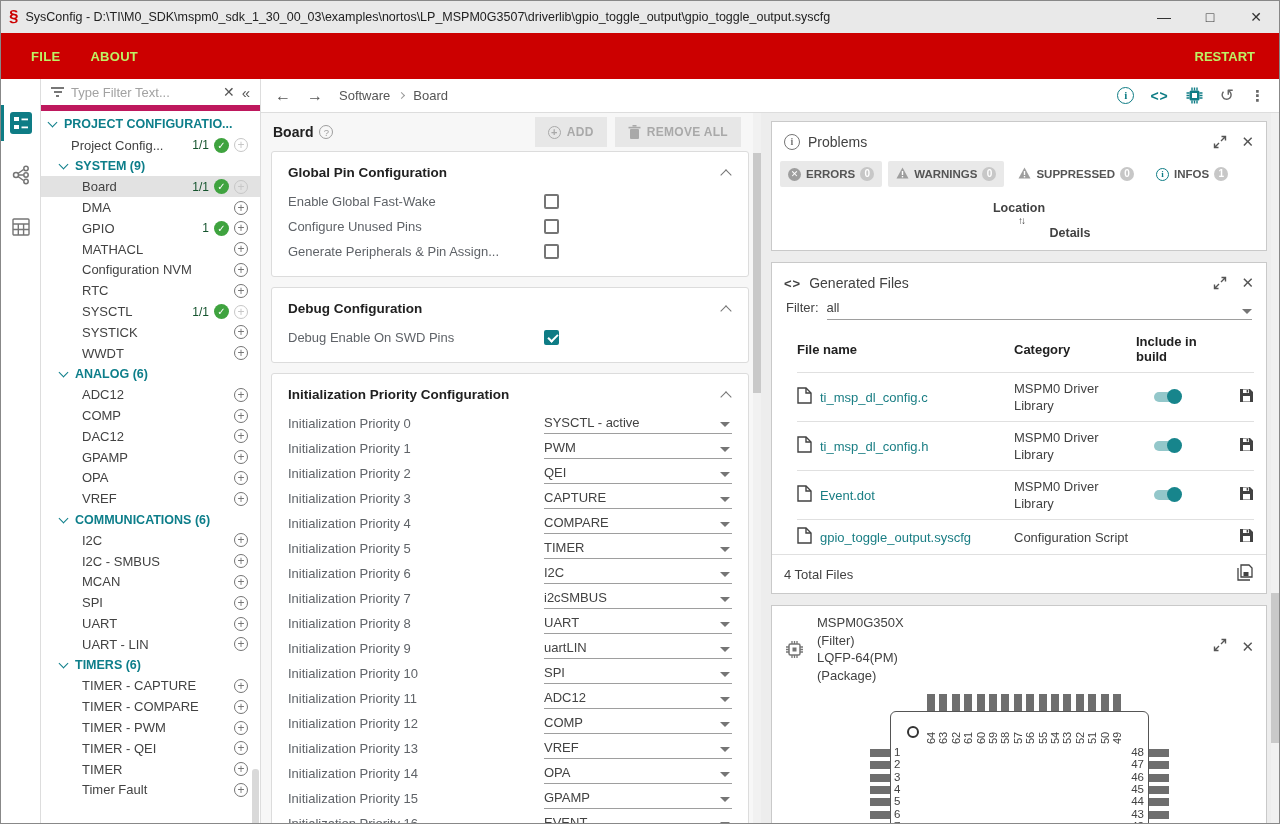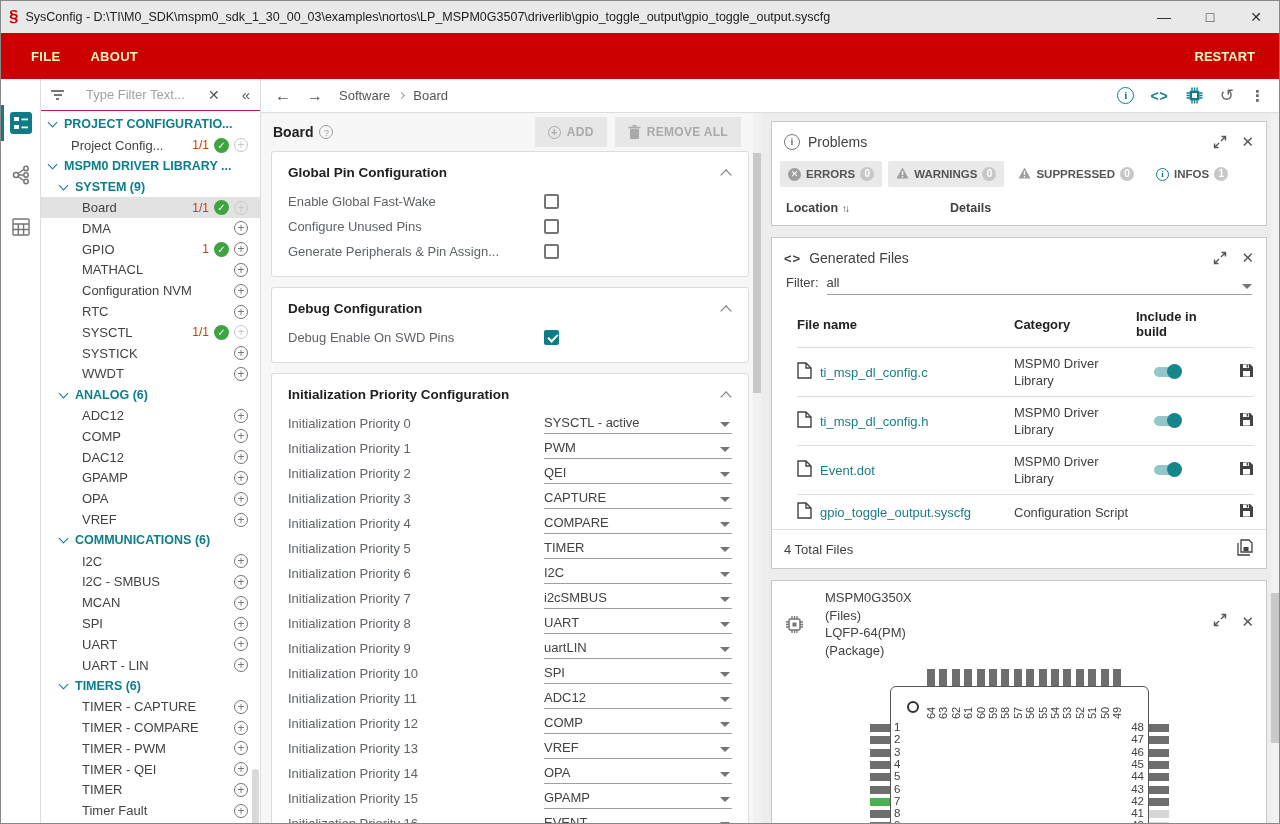--- a/index.html
+++ b/index.html
@@ -7,48 +7,48 @@
   .window { position:relative; width:1280px; height:824px; overflow:hidden; background:#fafafa; border:1px solid #888; }
 
   
   .titlebar { height:32px; background:#e9e9e9; display:flex; align-items:center; padding-left:8px; }
   .app-logo { color:#cc0000; font-weight:bold; font-size:17px; margin-right:7px; }
   .win-title { font-size:12.5px; color:#222; }
   .win-controls { margin-left:auto; display:flex; height:32px; }
   .win-btn { width:46px; text-align:center; line-height:32px; font-size:14px; color:#333; }
 
   
-  .menubar { height:46px; background:#cc0000; display:flex; align-items:center; color:#fef9c3; }
+  .menubar { height:46px; background:#cc0000; display:flex; align-items:center; color:#bef264; }
   .menu-item { font-weight:bold; font-size:13px; letter-spacing:.3px; margin-left:30px; cursor:default; }
   .menu-right { margin-left:auto; margin-right:24px; font-weight:bold; font-size:13px; }
 
   
   .content { display:flex; height:746px; }
 
   .iconrail { width:40px; background:#fff; border-right:1px solid #ddd; padding-top:22px; }
   .rail-item { position:relative; height:44px; display:flex; align-items:center; justify-content:center; margin-bottom:8px; }
   .rail-item.sel::before { content:""; position:absolute; left:0; top:4px; bottom:4px; width:3px; background:#0e7c85; }
 
   .sidebar { width:220px; background:#fff; border-right:1px solid #ddd; display:flex; flex-direction:column; position:relative; }
-  .filter-row { height:32px; display:flex; align-items:center; gap:22px; padding:0 10px; border-bottom:1px solid #be185d; }
+  .filter-row { height:32px; display:flex; align-items:center; gap:7px; padding:0 10px; border-bottom:6px solid #be185d; }
   .funnel { display:flex; flex-direction:column; align-items:center; gap:2px; }
   .funnel i { display:block; height:2px; background:#777; }
   .filter-input { flex:1; border:none; outline:none; font-size:13px; color:#555; background:transparent; width:100px; }
   .filter-input::placeholder { color:#a2a2a2; }
   .icon-x { color:#555; font-size:14px; }
   .icon-collapse { color:#555; font-size:15px; }
 
   .tree { flex:1; overflow:hidden; padding-top:3px; }
   .trow { height:20.8px; display:flex; align-items:center; padding-right:12px; font-size:13px; }
   .tcat { color:#0d7e8a; font-weight:bold; font-size:12.5px; }
   .chev { width:7px; height:7px; border-right:1.6px solid currentColor; border-bottom:1.6px solid currentColor; transform:rotate(45deg); margin:-3px 8px 0 0; flex:none; }
   .titem { color:#424242; }
   .tsel { background:#e2e2e2; }
   .tright { margin-left:auto; display:flex; align-items:center; gap:5px; }
-  .tcount { color:#c2410c; font-size:12px; }
+  .tcount { color:#14532d; font-size:12px; }
   .tcheck { width:15px; height:15px; border-radius:50%; background:#3fa33f; color:#fff; font-size:10px; line-height:15px; text-align:center; font-weight:bold; flex:none; }
   .tplus { width:14px; height:14px; border-radius:50%; border:1.3px solid #757575; color:#757575; font-size:12px; line-height:12px; text-align:center; flex:none; }
   .tplus.dis { border-color:#c7c7c7; color:#c7c7c7; }
   .side-scroll { position:absolute; right:1px; top:690px; width:7px; height:100px; background:#d9d9d9; border-radius:3px; }
 
   .right-of-sidebar { flex:1; display:flex; flex-direction:column; }
 
   
   .topbar { height:34px; background:#fff; border-bottom:1px solid #ddd; display:flex; align-items:center; padding:0 14px; }
   .nav-arrow { color:#555; font-size:16px; margin-right:16px; }
@@ -97,21 +97,21 @@
   .px { color:#555; font-size:15px; }
   .i-info-g { width:16px; height:16px; border:1.5px solid #757575; border-radius:50%; color:#757575; font-size:10px; font-weight:bold; text-align:center; line-height:13px; font-family:"Liberation Serif",serif; flex:none; }
   .i-code-g { color:#424242; font-weight:bold; font-size:13px; letter-spacing:1px; }
 
   .chips { display:flex; align-items:center; gap:6px; padding:2px 8px 8px; }
   .chip { display:flex; align-items:center; gap:5px; font-weight:bold; font-size:11.5px; color:#555; padding:6px 8px; border-radius:2px; }
   .chip.active { background:#e9e9e9; }
   .badge { width:14px; height:14px; border-radius:50%; background:#c7c7c7; color:#fff; font-size:10px; font-weight:bold; text-align:center; line-height:14px; }
   .chip-err { width:13px; height:13px; border-radius:50%; background:#9e9e9e; color:#fff; font-size:9px; line-height:13px; text-align:center; font-weight:bold; }
   .chip-info { width:13px; height:13px; border:1.5px solid #0e7c85; border-radius:50%; color:#0e7c85; font-size:9px; font-weight:bold; line-height:10px; text-align:center; font-family:"Liberation Serif",serif; }
-  .prob-cols { display:flex; align-items:center; padding:6px 14px 10px; }
+  .prob-cols { display:flex; align-items:center; padding:6px 14px 10px;flex-direction:column; }
   .pcol { font-weight:bold; font-size:12.5px; color:#424242; }
   .sort-ic { font-size:10px; color:#424242; letter-spacing:-2px; margin-left:4px; }
 
   .filter-line { display:flex; align-items:baseline; padding:0 14px 6px; }
   .filter-lab { font-size:13px; color:#424242; margin-right:8px; }
   .filter-val { flex:1; position:relative; font-size:13px; color:#424242; border-bottom:1px solid #9e9e9e; padding-bottom:4px; }
   .filter-val .caret { position:absolute; right:0; bottom:5px; width:0; height:0; border-left:5px solid transparent; border-right:5px solid transparent; border-top:5px solid #757575; }
 
   .ftable { padding:0 12px; }
   .fhead, .frow { display:grid; grid-template-columns:1fr 122px 88px 30px; align-items:center;margin-left:13px; }
@@ -121,21 +121,21 @@
   .fcat { font-size:13px; color:#424242; line-height:17px; }
   .toggle { position:relative; width:26px; height:10px; border-radius:5px; background:#93c7ca; margin-left:18px; }
   .toggle i { position:absolute; right:-2px; top:-3px; width:15px; height:15px; border-radius:50%; background:#17858c; display:block; }
   .ffoot { display:flex; align-items:center; border-top:1px solid #e0e0e0; padding:9px 12px; font-size:13px; color:#424242; }
   .ffoot .right { margin-left:auto; }
 
   
   .device-panel { flex:1; overflow:hidden; }
   .dev-head { display:flex; align-items:flex-start; padding:8px 12px 0; }
   .dev-id { display:flex; align-items:center; }
-  .dev-lines { margin-left:20px; }
+  .dev-lines { margin-left:12px; }
   .dev-lines div { font-size:13px; color:#424242; line-height:17.5px; }
   .dev-icons { margin-left:auto; display:flex; gap:14px; margin-top:24px; }
   .diagram { position:relative; height:260px; }
   .chipbody { position:absolute; left:118px; top:27px; width:259px; height:230px; border:1.5px solid #555; border-radius:6px; background:#fff; }
   .pin1mark { position:absolute; left:16px; top:14px; width:12px; height:12px; border:2.5px solid #333; border-radius:50%; }
   .tpin { position:absolute; width:8px; height:17px; background:#6e6e6e; }
   .tnum { position:absolute; writing-mode:vertical-rl; transform:rotate(180deg); font-size:11px; color:#424242; height:30px; text-align:left; }
   .hpin { position:absolute; width:20px; height:8px; background:#6e6e6e; }
   .hpin.green { background:#4caf50; }
   .hpin.light { background:#d6d6d6; }
@@ -207,24 +207,20 @@
             <span class="chev"></span>
             <span class="tlabel">PROJECT CONFIGURATIO...</span>
           </div>
           <div class="trow titem" style="padding-left: 30px;">
             <span class="tlabel">Project Config...</span>
             <span class="tright">
               <span class="tcount">1/1</span>
               <span class="tcheck">✓</span>
               <span class="tplus dis">+</span>
             </span>
-          </div>
-          <div class="trow tcat" style="padding-left: 8px;">
-            <span class="chev"></span>
-            <span class="tlabel">MSPM0 DRIVER LIBRARY ...</span>
           </div>
           <div class="trow tcat" style="padding-left: 19px;">
             <span class="chev"></span>
             <span class="tlabel">SYSTEM (9)</span>
           </div>
           <div class="trow titem tsel" style="padding-left: 41px;">
             <span class="tlabel">Board</span>
             <span class="tright">
               <span class="tcount">1/1</span>
               <span class="tcheck">✓</span>
@@ -779,21 +775,21 @@
               <div class="dev-id">
                 <svg width="21" height="21" viewBox="0 0 21 21">
                     <rect x="5" y="5" width="11" height="11" rx="1.5" fill="none" stroke="#757575" stroke-width="1.5"></rect>
                     <rect x="8.5" y="8.5" width="4" height="4" fill="#757575"></rect>
                     <g stroke="#757575" stroke-width="1.3">
                       <path d="M8 5V2M10.5 5V2M13 5V2M8 19v-3M10.5 19v-3M13 19v-3M5 8H2M5 10.5H2M5 13H2M19 8h-3M19 10.5h-3M19 13h-3"></path>
                     </g>
                   </svg>
                 <div class="dev-lines">
                   <div>MSPM0G350X</div>
-                  <div>(Files)</div>
+                  <div>(Filter)</div>
                   <div>LQFP-64(PM)</div>
                   <div>(Package)</div>
                 </div>
               </div>
               <div class="dev-icons">
                 <svg width="14" height="14" viewBox="0 0 14 14" fill="none" stroke="#555" stroke-width="1.4">
                     <path d="M8.5 1.5h4v4M12.5 1.5L8 6M5.5 12.5h-4v-4M1.5 12.5L6 8"></path>
                   </svg>
                 <span class="px">✕</span>
               </div>

